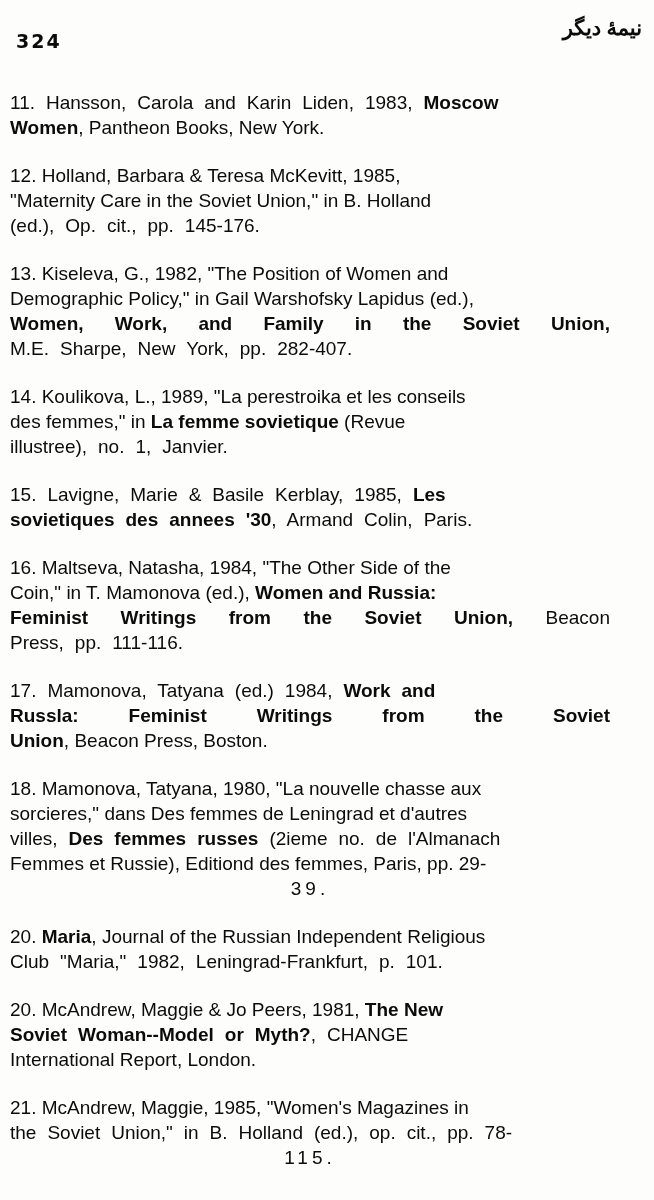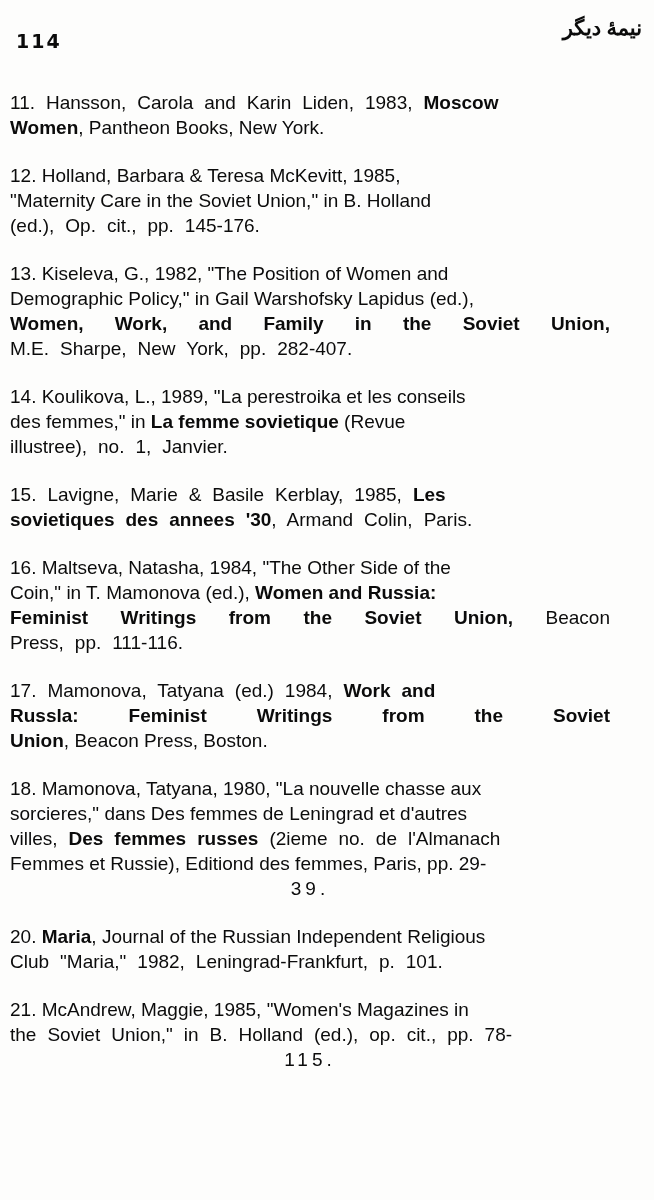--- a/index.html
+++ b/index.html
@@ -59,21 +59,21 @@
   .line.ws { word-spacing: 0.30em; }
   
   .line.ls { letter-spacing: 4px; text-align: center; }
   .b { font-weight: 700; }
 </style>
 </head>
 <body>
 
 <div class="page">
   <div class="header">
-    <div class="pagenum">114</div>
+    <div class="pagenum">324</div>
     <div class="journal" dir="rtl">نيمهٔ ديگر</div>
   </div>
 
   <div class="refs">
       <div class="entry">
         <div class="line ws"><span>11. Hansson, Carola and Karin Liden, 1983, </span><span class="b">Moscow</span></div>
         <div class="line"><span class="b">Women</span><span>, Pantheon Books, New York.</span></div>
       </div>
       <div class="entry">
         <div class="line"><span>12. Holland, Barbara &amp; Teresa McKevitt, 1985,</span></div>
@@ -111,18 +111,23 @@
         <div class="line"><span>sorcieres," dans Des femmes de Leningrad et d'autres</span></div>
         <div class="line ws"><span>villes, </span><span class="b">Des femmes russes</span><span> (2ieme no. de l'Almanach</span></div>
         <div class="line"><span>Femmes et Russie), Editiond des femmes, Paris, pp. 29-</span></div>
         <div class="line ls"><span>39.</span></div>
       </div>
       <div class="entry">
         <div class="line"><span>20. </span><span class="b">Maria</span><span>, Journal of the Russian Independent Religious</span></div>
         <div class="line ws"><span>Club "Maria," 1982, Leningrad-Frankfurt, p. 101.</span></div>
       </div>
       <div class="entry">
+        <div class="line"><span>20. McAndrew, Maggie &amp; Jo Peers, 1981, </span><span class="b">The New</span></div>
+        <div class="line ws"><span class="b">Soviet Woman--Model or Myth?</span><span>, CHANGE</span></div>
+        <div class="line"><span>International Report, London.</span></div>
+      </div>
+      <div class="entry">
         <div class="line"><span>21. McAndrew, Maggie, 1985, "Women's Magazines in</span></div>
         <div class="line ws"><span>the Soviet Union," in B. Holland (ed.), op. cit., pp. 78-</span></div>
         <div class="line ls"><span>115.</span></div>
       </div>
     </div>
 </div>
 
 </body></html>

